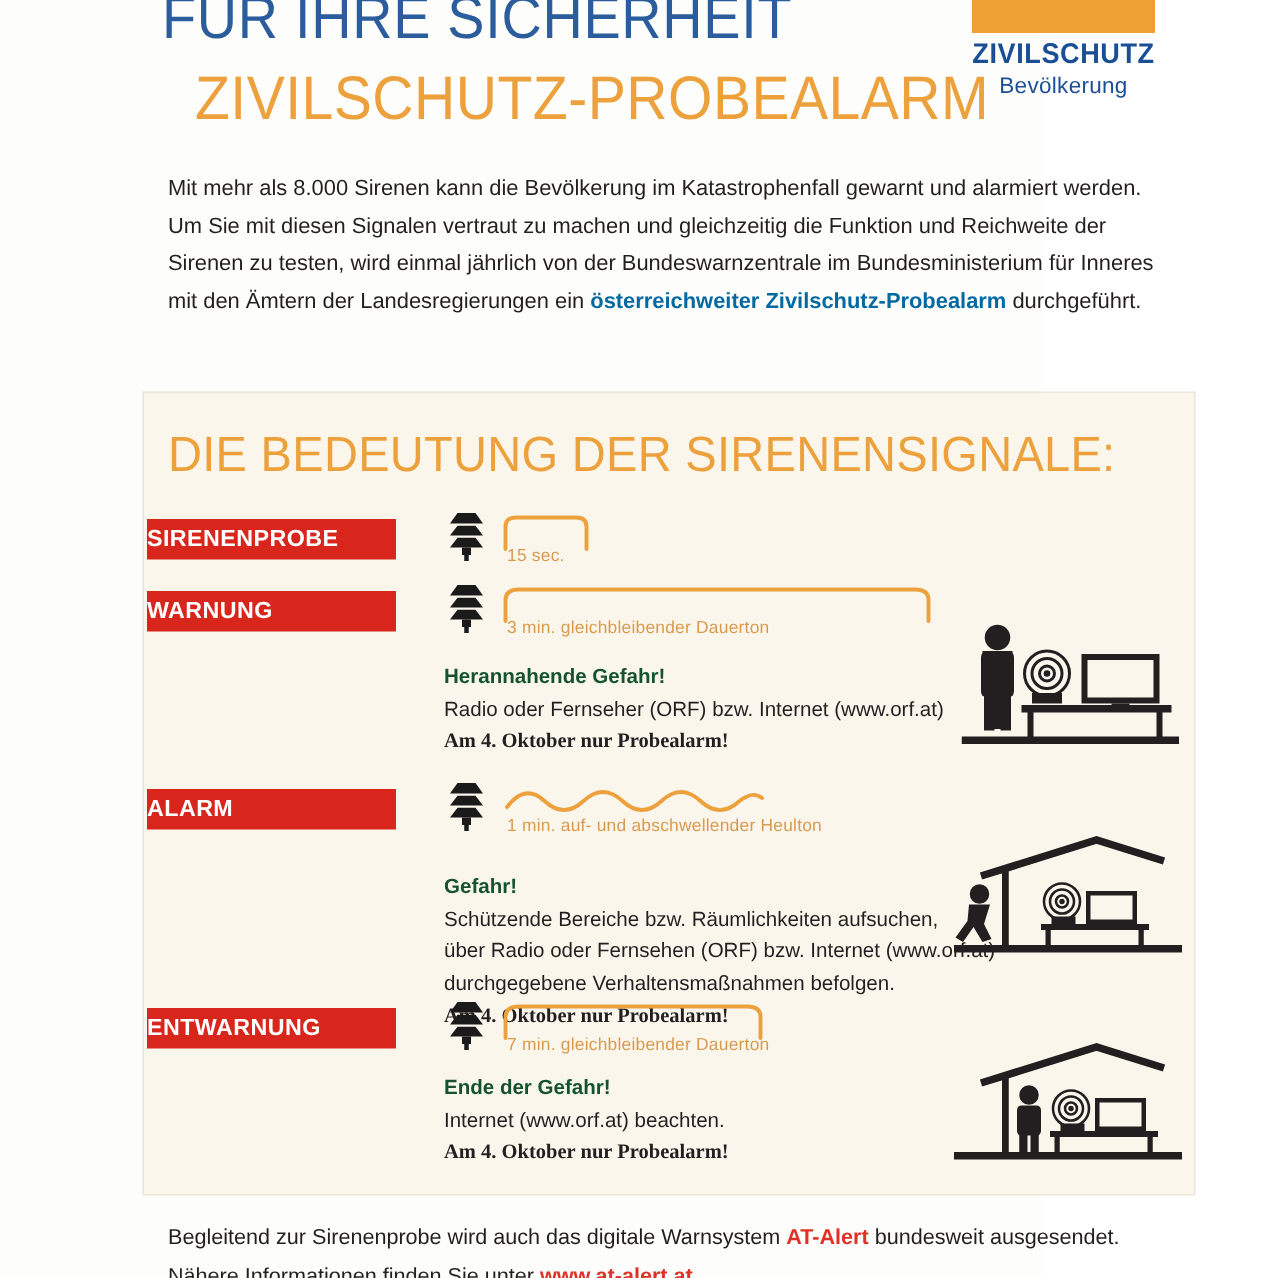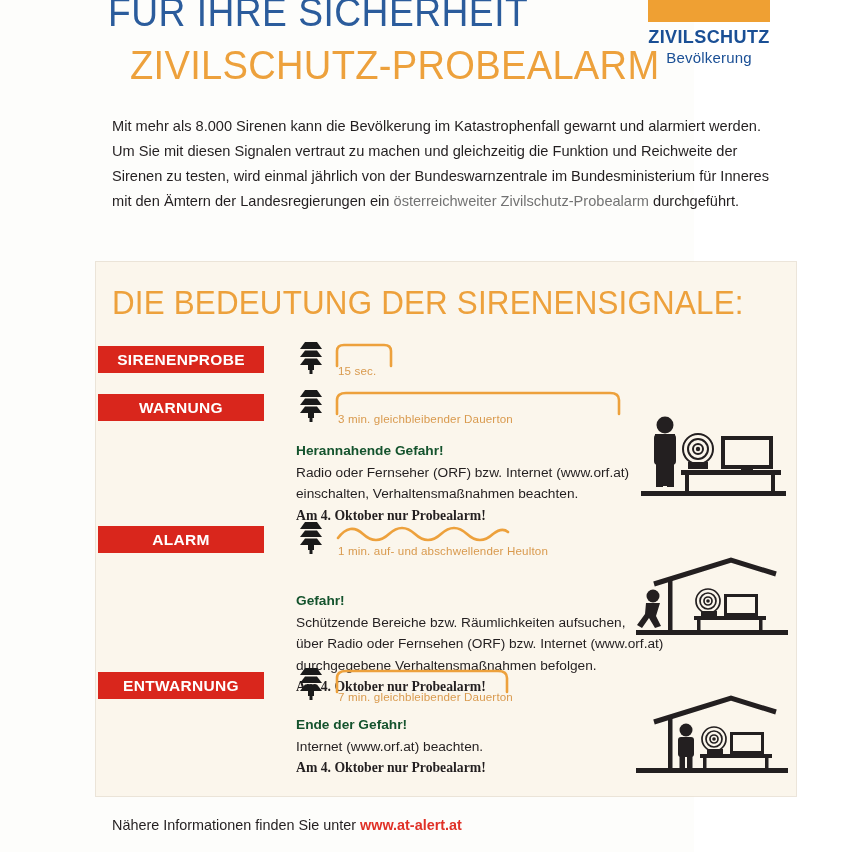--- a/index.html
+++ b/index.html
@@ -97,22 +97,22 @@
     letter-spacing: -0.15px;
     white-space: nowrap;
     margin-bottom: 14px;
   }
   .intro-body {
     font-size: 14.6px;
     line-height: 25px;
     color: #231f20;
   }
   .intro-body .hl {
-    color: #737373;
-    font-weight: normal;
+    color: #0369a1;
+    font-weight: bold;
   }
 
   
   .panel {
     position: absolute;
     left: 96px; top: 262px;
     width: 700px;
     height: 534px;
     background: #fbf6ec;
     box-shadow: 0 0 0 1px rgba(220,208,188,0.55);
@@ -139,21 +139,20 @@
     position: absolute;
     left: 2px; top: 0;
     width: 166px;
     height: 27px;
     background: #d9261c;
     color: #ffffff;
     font-size: 15.5px;
     font-weight: bold;
     letter-spacing: 0.3px;
     line-height: 27px;
-    text-align: center;
     box-sizing: border-box;
   }
 
   .signal { position: absolute; left: 200px; top: -6px; }
 
   .siren-icon { position: absolute; left: 0; top: 0; }
 
   .tone { position: absolute; left: 38px; top: 2px; }
   .tone-label {
     position: absolute;
@@ -166,21 +165,21 @@
 
   .desc {
     position: absolute;
     left: 200px;
     width: 370px;
     font-size: 13.7px;
     line-height: 21.5px;
     color: #231f20;
   }
   .desc-warnung    { top: 46px; }
-  .desc-alarm      { top: 64px; }
+  .desc-alarm      { top: 54px; }
   .desc-entwarnung { top: 42px; }
   .desc .lead { color: #14532d; font-weight: bold; }
   .desc .strong { font-weight: bold; font-family: Liberation Serif, serif; }
 
   
   .picto { position: absolute; }
   .picto-warnung    { left: 545px; top: 18px; }
   .picto-alarm      { left: 540px; top: 26px; }
   .picto-entwarnung { left: 540px; top: 18px; }
 
@@ -249,21 +248,20 @@
           <rect x="13.5" y="30" width="3" height="4" fill="#1a1a1a"></rect>
         </svg>
         <svg class="tone" width="288" height="26" viewBox="0 0 288 26">
           <path d="M3,24 L3,10 Q3,3 12,3 L276,3 Q285,3 285,10 L285,24" fill="none" stroke="#eda13c" stroke-width="2.6" stroke-linecap="round"></path>
         </svg>
         <div class="tone-label">3 min. gleichbleibender Dauerton</div>
       </div>
       <div class="desc desc-warnung">
         <div class="lead">Herannahende Gefahr!</div>
         <div>Radio oder Fernseher (ORF) bzw. Internet (www.orf.at)</div>
-        <div>einschalten, Verhaltensmaßnahmen beachten.</div>
         <div class="strong">Am 4. Oktober nur Probealarm!</div>
       </div>
       <svg class="picto picto-warnung" width="145" height="92" viewBox="0 0 145 92">
 
         <circle cx="24" cy="13" r="8.5" fill="#231f20"></circle>
         <path d="M14,22 h20 v30 h-6 v22 h-8 v-22 h-6 z" fill="#231f20"></path>
         <rect x="13" y="22" width="22" height="31" rx="4" fill="#231f20"></rect>
         <rect x="15" y="50" width="7" height="25" fill="#231f20"></rect>
         <rect x="26" y="50" width="7" height="25" fill="#231f20"></rect>
 
@@ -385,16 +383,17 @@
         <rect x="67" y="68" width="3.5" height="12" fill="#231f20"></rect>
         <rect x="129" y="68" width="3.5" height="12" fill="#231f20"></rect>
 
         <rect x="0" y="78" width="152" height="5" fill="#231f20"></rect>
       </svg>
     </div>
 
   </div>
 
   <div class="footer">
+    <div><span>Begleitend zur Sirenenprobe wird auch das digitale Warnsystem </span><span class="hl">AT-Alert</span><span> bundesweit ausgesendet.</span></div>
     <div><span>Nähere Informationen finden Sie unter </span><span class="hl">www.at-alert.at</span></div>
   </div>
 
 </div>
 
 </body></html>

